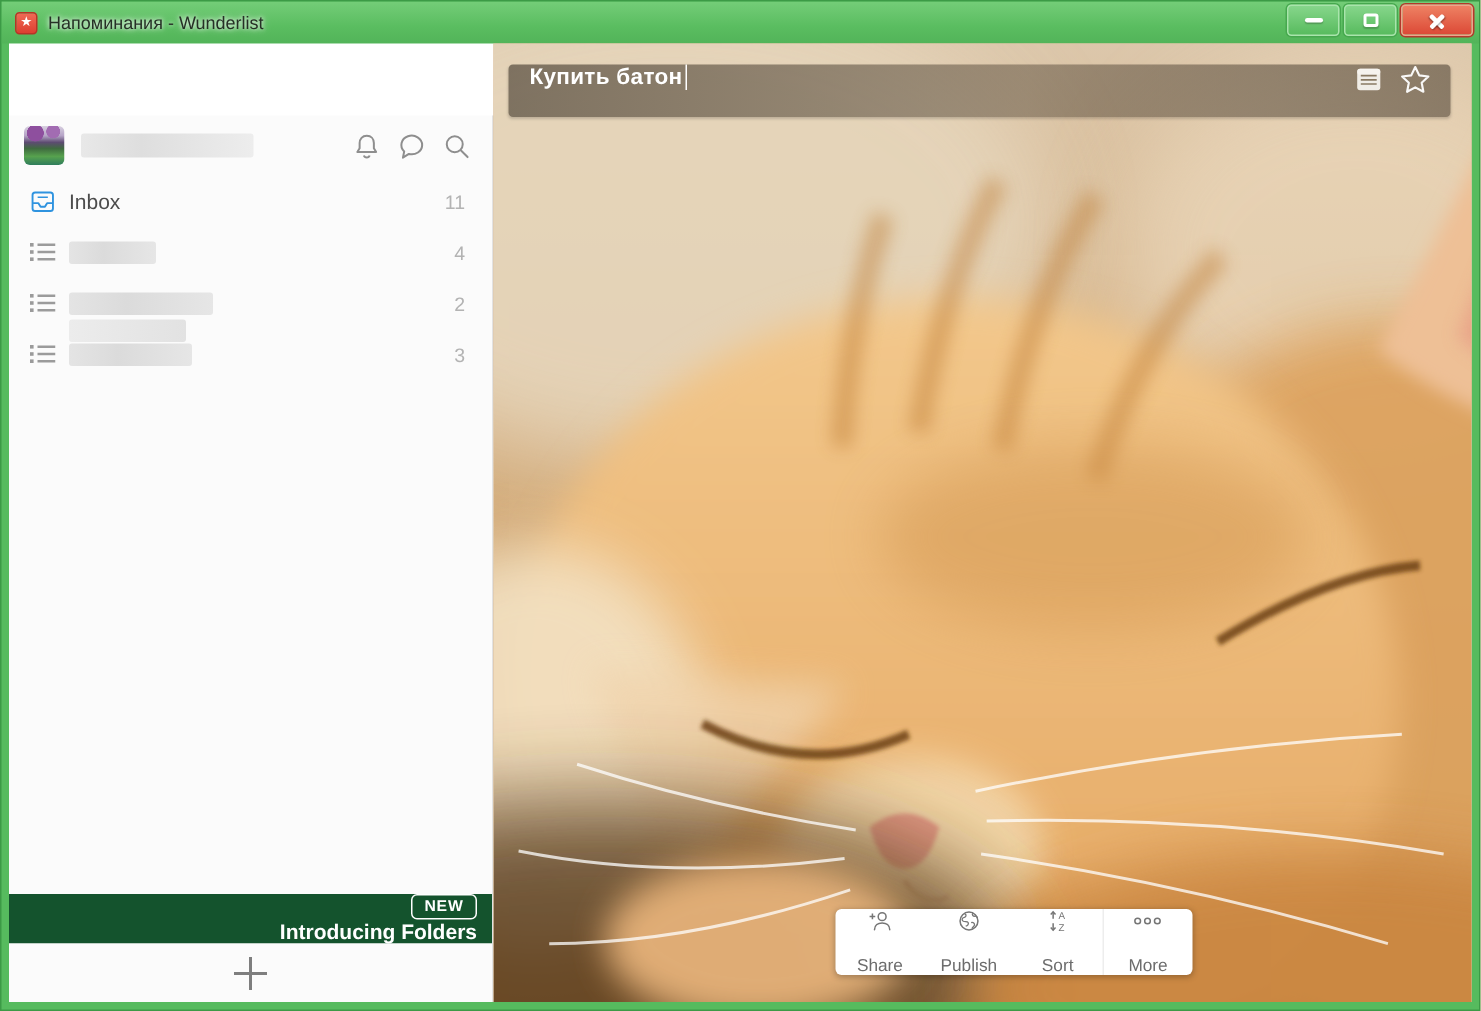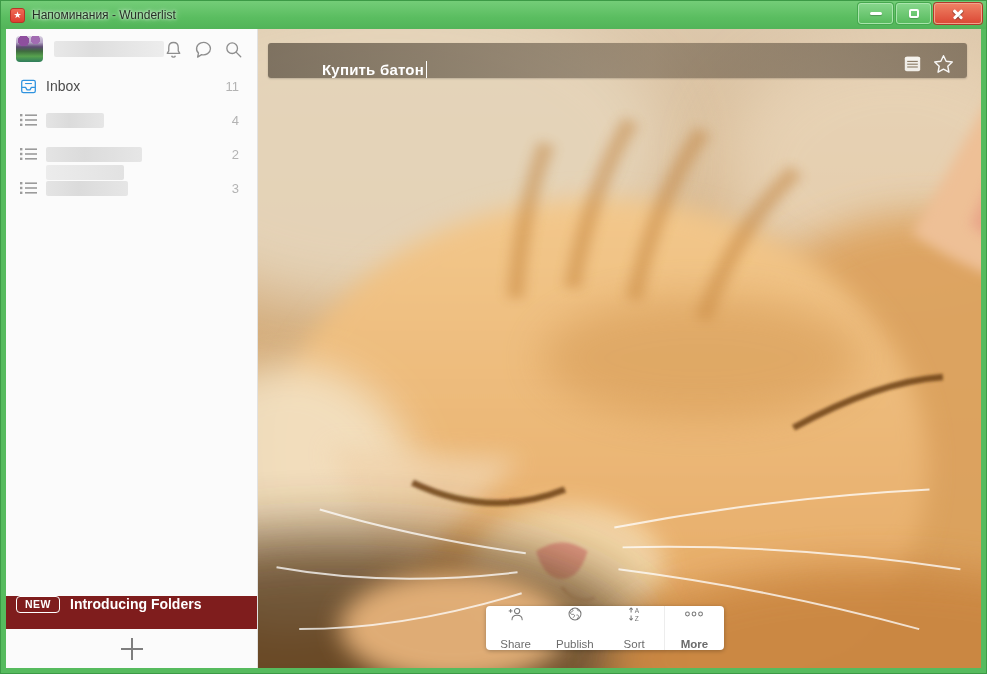--- a/index.html
+++ b/index.html
@@ -28,21 +28,21 @@
   .glyph-close { position:relative; width:14px; height:14px; }
   .glyph-close::before,.glyph-close::after { content:""; position:absolute; left:1px; top:6px; width:12px; height:2.6px;
               background:#fff; border-radius:1px; box-shadow:0 1px 1px rgba(0,0,0,.3); }
   .glyph-close::before { transform:rotate(45deg); }
   .glyph-close::after  { transform:rotate(-45deg); }
 
   
   .app-body { position:absolute; top:28px; left:5px; right:5px; bottom:5px; display:flex; background:#fff; }
 
   
-  .sidebar { position:relative; width:252px; background:#fbfbfb; border-right:1px solid #e2e2e2; flex:none; }
+  .sidebar { position:relative; width:323px; background:#fbfbfb; border-right:1px solid #e2e2e2; flex:none;margin-top:48px; }
   .sb-header { height:40px; display:flex; align-items:center; padding:0 14px 0 10px; }
   .avatar { width:27px; height:26px; border-radius:4px; flex:none;
             background:
               radial-gradient(circle at 28% 18%, #8e4f9e 0 19%, rgba(0,0,0,0) 20%),
               radial-gradient(circle at 72% 14%, #a26cb2 0 15%, rgba(0,0,0,0) 16%),
               linear-gradient(180deg,#d8d0e0 0%,#b5a3c6 25%,#5d4b72 42%,#3f6b3f 58%,#57a24e 78%,#2f7d5c 100%); }
   .name-blur { width:115px; height:16px; border-radius:2px; margin-left:11px;
                background:linear-gradient(90deg,#e8e8e8,#dedede 35%,#e5e5e5 65%,#ededed); }
   .sb-header .hdr-icons { margin-left:auto; display:flex; align-items:center; gap:11px; }
   .hdr-icons svg { display:block; }
@@ -55,45 +55,45 @@
   .blur-bar { height:15px; border-radius:2px; background:linear-gradient(90deg,#e4e4e4,#dbdbdb 40%,#e6e6e6); }
   .bw-112{width:112px;} .bw-58{width:58px;} .bw-96{width:96px;position:relative;} .bw-82{width:82px;}
   .bw-96::after { content:""; position:absolute; left:0; top:18px; width:78px; height:15px; border-radius:2px;
                   background:linear-gradient(90deg,#ececec,#e2e2e2); z-index:2; }
   .sb-row.selected { height:35px; background:#1d72b8; padding-right:0; }
   .sb-row.selected .label { color:#fff; font-weight:700; font-size:14px; }
   .pencil-btn { margin-left:auto; width:35px; height:100%; display:flex; align-items:center; justify-content:center;
                 border-left:1px solid rgba(255,255,255,.28); }
 
   .sb-bottom { position:absolute; left:0; right:0; bottom:0; }
-  .banner { height:33px; background:#7f1d1d; display:flex; align-items:flex-start; padding:0 10px; }
+  .banner { height:33px; background:#14532d; display:flex; align-items:flex-end; padding:0 10px;flex-direction:column; }
   .badge { color:#fff; font-size:10.5px; font-weight:700; letter-spacing:.5px; border:1.5px solid #fff;
            border-radius:4px; padding:2px 8px 2px; line-height:11px; }
   .banner-title { color:#fff; font-size:14px; font-weight:700; margin-left:10px; }
   .add-row { height:39px; background:#fbfbfb; display:flex; align-items:center; justify-content:center; }
   .plus-icon { position:relative; width:22px; height:22px; }
   .plus-icon::before { content:""; position:absolute; left:0; top:10px; width:22px; height:2px; background:#7e7e7e; }
   .plus-icon::after  { content:""; position:absolute; left:10px; top:0; width:2px; height:22px; background:#7e7e7e; }
 
   
   .main { position:relative; flex:1; overflow:hidden; background:#cfa97a; }
   .photo { position:absolute; inset:0; width:100%; height:100%; }
 
   .task-bar { position:absolute; top:14px; left:10px; right:14px; height:35px; border-radius:3px;
               background:linear-gradient(90deg,rgba(58,49,38,.60),rgba(84,71,55,.48) 55%,rgba(66,55,42,.55));
-              box-shadow:0 1px 2px rgba(0,0,0,.18); display:flex; align-items:flex-end;padding-left:40px; }
+              box-shadow:0 1px 2px rgba(0,0,0,.18); display:flex; align-items:flex-start; }
   .task-text { margin-left:14px; font-size:15px; font-weight:700; color:#fff; letter-spacing:.2px; }
   .caret { width:1px; height:17px; background:#fff; margin-left:2px; animation:blink 1.1s steps(1) infinite; }
   @keyframes blink { 50% { opacity:0; } }
   .task-icons { margin-left:auto; margin-right:13px; display:flex; align-items:center; gap:12px; }
 
   .float-toolbar { position:absolute; left:228px; bottom:18px; width:238px; height:44px; background:#fff;
                    border-radius:4px; box-shadow:0 1px 4px rgba(0,0,0,.28); display:flex; }
   .tool-cell { flex:1; display:flex; flex-direction:column; align-items:center; justify-content:center; cursor:default; }
-  .tool-cell.divided { border-left:1px solid #ededed;font-weight:bold; }
+  .tool-cell.divided { border-left:1px solid #ededed; }
   .tool-label { font-size:11.5px; color:#6c6c6c; margin-top:16px;text-align:center; }
 </style>
 </head>
 <body>
 
 <div class="window">
 
   <div class="titlebar">
     <span class="app-icon">
         <span class="star">★</span>

